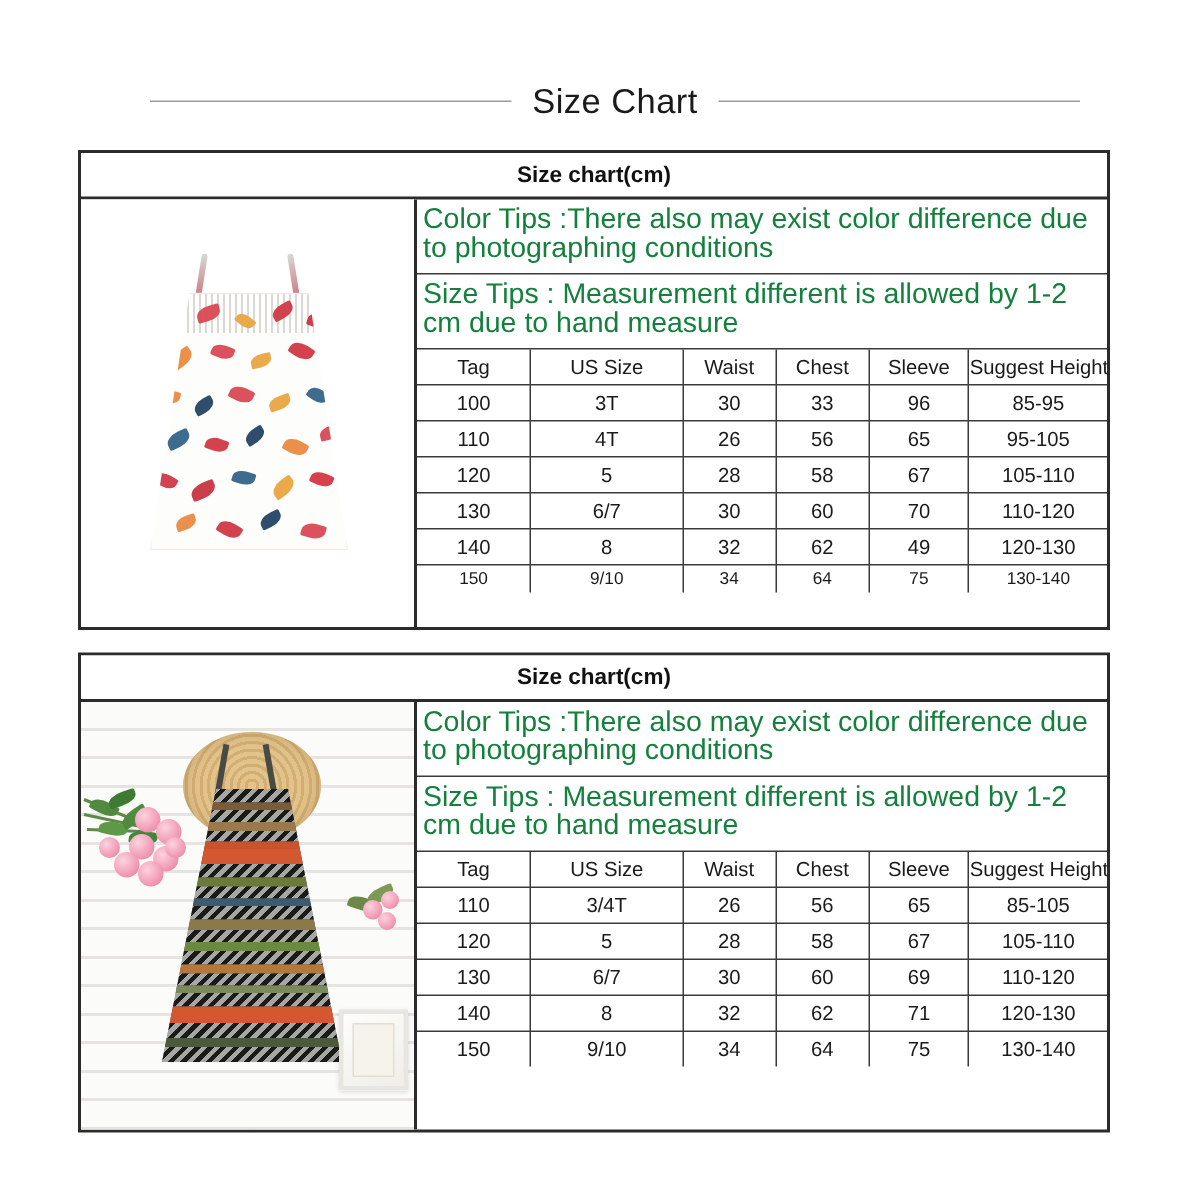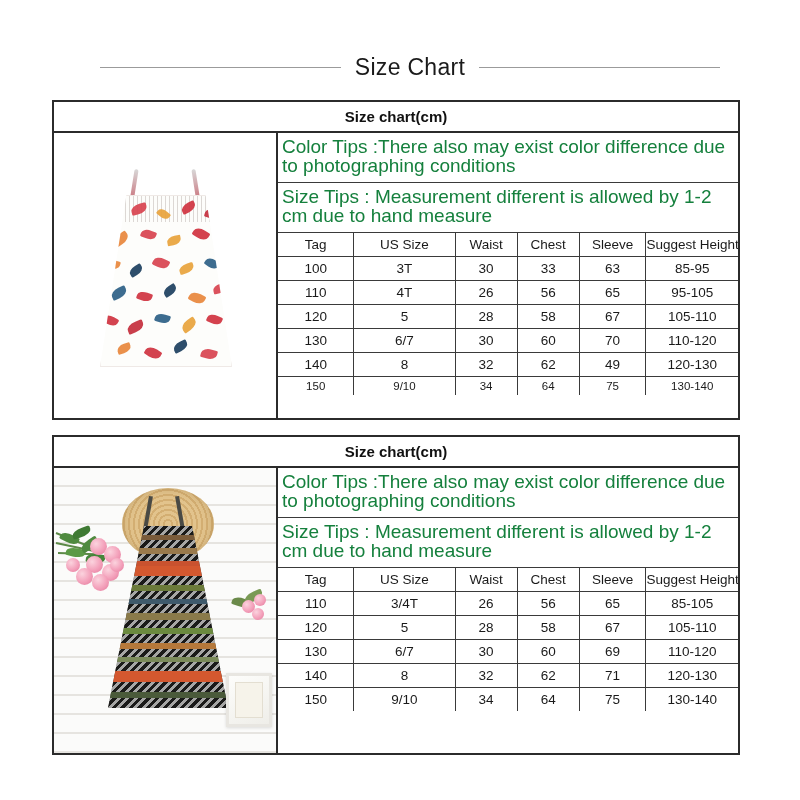--- a/index.html
+++ b/index.html
@@ -348,21 +348,21 @@
               <td>Waist</td>
               <td>Chest</td>
               <td>Sleeve</td>
               <td>Suggest Height</td>
             </tr>
             <tr>
               <td>100</td>
               <td>3T</td>
               <td>30</td>
               <td>33</td>
-              <td>63</td>
+              <td>96</td>
               <td>85-95</td>
             </tr>
             <tr>
               <td>110</td>
               <td>4T</td>
               <td>26</td>
               <td>56</td>
               <td>65</td>
               <td>95-105</td>
             </tr>

